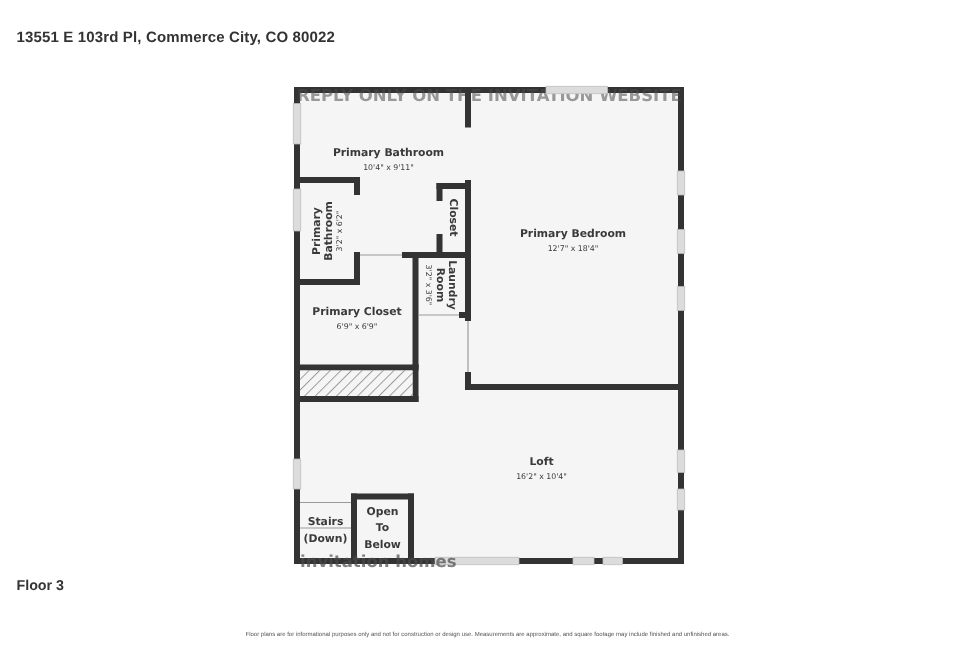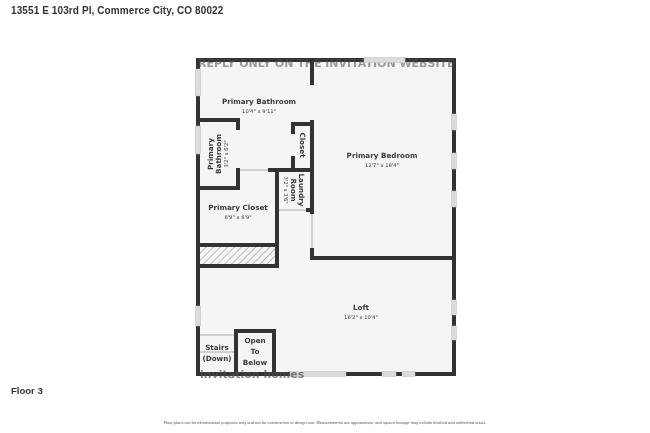--- a/index.html
+++ b/index.html
@@ -1,17 +1,17 @@
 <!DOCTYPE html>
 <html><head>
 <meta charset="utf-8">
 <style>
   html, body { margin:0; padding:0; background:#ffffff; }
   body { width:650px; height:433px; position:relative; overflow:hidden; font-family:"Liberation Sans", "DejaVu Sans", sans-serif; }
-  .address { position:absolute; left:11px; top:5px; font-size:10px; font-weight:bold; color:#333333; letter-spacing:0.1px; }
+  .address { position:absolute; left:11px; top:20px; font-size:10px; font-weight:bold; color:#333333; letter-spacing:0.1px; }
   .floor-label { position:absolute; left:11px; top:385px; font-size:9.5px; font-weight:bold; color:#333333;text-align:center; }
   .disclaimer { position:absolute; left:0; width:650px; top:420px; text-align:center; font-size:4px; color:#555555; }
   svg.plan { position:absolute; left:0; top:0; }
   .rname { font-family:"DejaVu Sans", sans-serif; font-size:7.2px; font-weight:bold; fill:#3a3a3a; }
   .rdim { font-family:"DejaVu Sans", sans-serif; font-size:5.2px; fill:#3a3a3a; }
   .wm { font-family:"DejaVu Sans", sans-serif; font-size:11px; font-weight:bold; fill:#4a4a4a; }
 </style>
 </head>
 <body>
 

